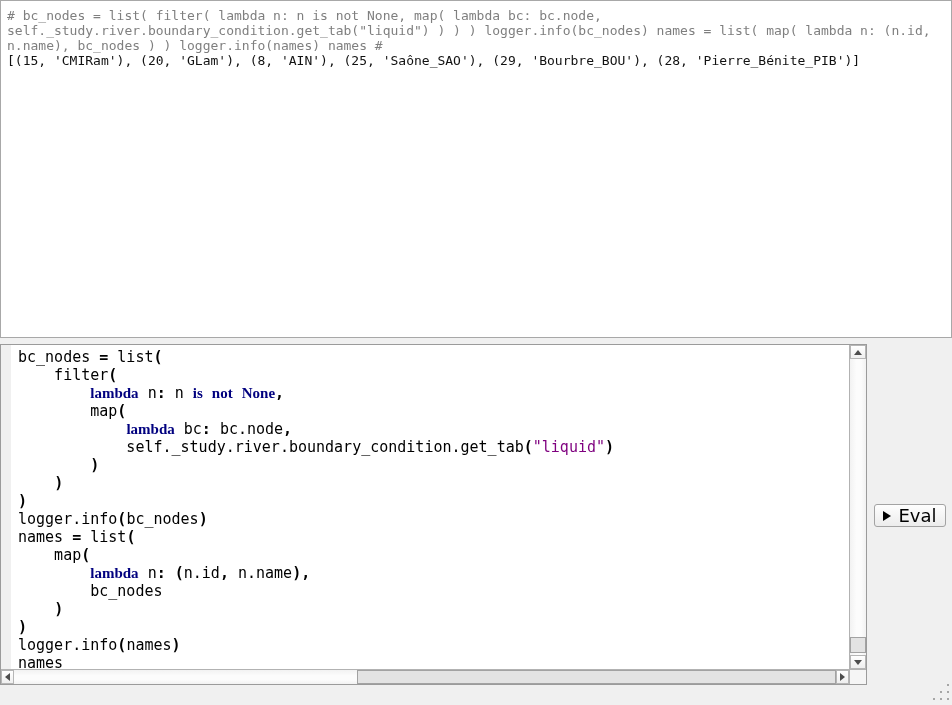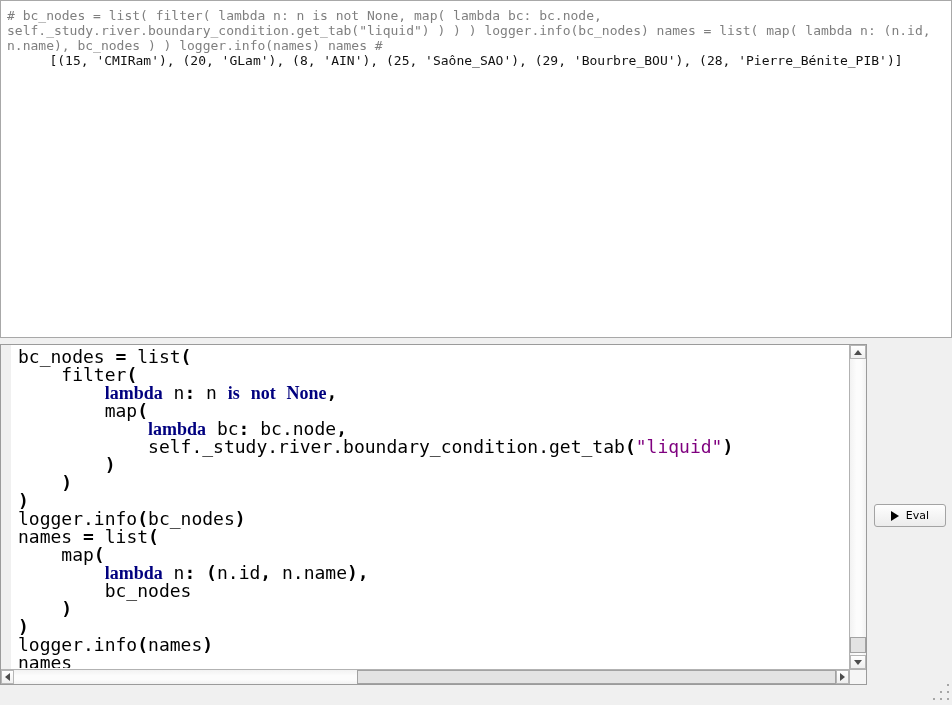--- a/index.html
+++ b/index.html
@@ -16,31 +16,31 @@
   }
   
   .history{
     position:absolute;left:0;top:0;width:952px;height:338px;
     background:var(--panel-bg);border:1px solid #a8a8a8;
     padding:7px 6px 8px 6px;
     font-family:"DejaVu Sans Mono","Liberation Mono",monospace;
     font-size:13px;line-height:15px;white-space:pre;overflow:hidden;
   }
   .hline.muted{color:var(--muted-text);}
-  .hline.result{color:var(--result-text);text-align:center;}
+  .hline.result{color:var(--result-text);}
   
   .editor-frame{
     position:absolute;left:0;top:344px;width:867px;height:341px;
     background:var(--panel-bg);border:1px solid var(--frame-border);
   }
   .margin-strip{position:absolute;left:0;top:0;width:10px;bottom:15px;background:#f0f0f0;}
   .code{
     position:absolute;left:17px;top:3px;right:19px;bottom:16px;
     font-family:"DejaVu Sans Mono","Liberation Mono",monospace;
-    font-size:18px;line-height:18px;white-space:pre;overflow:hidden;
+    font-size:15px;line-height:18px;white-space:pre;overflow:hidden;
     color:var(--default-text);
   }
   .tok-d{color:var(--default-text);}
   .tok-k{color:var(--keyword);font-weight:bold;font-family:Liberation Serif, serif;}
   .tok-s{color:var(--string);}
   .tok-o{color:var(--operator);font-weight:bold;}
   
   .vscroll{
     position:absolute;right:0;top:0;width:17px;bottom:15px;
     background:linear-gradient(to right,#f2f2f2,#fcfcfc 40%,#fcfcfc 70%,#f2f2f2);
@@ -75,21 +75,21 @@
   .arr.n{border-left:4px solid transparent;border-right:4px solid transparent;border-bottom:5px solid #4d4d4d;}
   .arr.s{border-left:4px solid transparent;border-right:4px solid transparent;border-top:5px solid #4d4d4d;}
   .arr.w{border-top:4px solid transparent;border-bottom:4px solid transparent;border-right:5px solid #4d4d4d;}
   .arr.e{border-top:4px solid transparent;border-bottom:4px solid transparent;border-left:5px solid #4d4d4d;}
   
   .eval{
     position:absolute;left:874px;top:504px;width:72px;height:23px;
     background:linear-gradient(#fefefe,#ececec);
     border:1px solid #a3a3a3;border-radius:3px;
     display:flex;align-items:center;justify-content:center;gap:7px;
-    font-family:"DejaVu Sans","Liberation Sans",sans-serif;font-size:11px;color:#000;
+    font-family:"DejaVu Sans","Liberation Sans",sans-serif;font-size:18px;color:#000;
     padding:0;cursor:default;
   }
   .play{width:0;height:0;border-left:8px solid #000;border-top:5px solid transparent;border-bottom:5px solid transparent;}
   
   .grip{position:absolute;right:3px;bottom:3px;width:18px;height:18px;}
   .grip i{position:absolute;width:2px;height:2px;background:#a6a6a6;}
   .grip .d1{right:0;top:0;}
   .grip .d2{right:0;top:7px;}
   .grip .d3{right:7px;top:7px;}
   .grip .d4{right:0;top:14px;}

